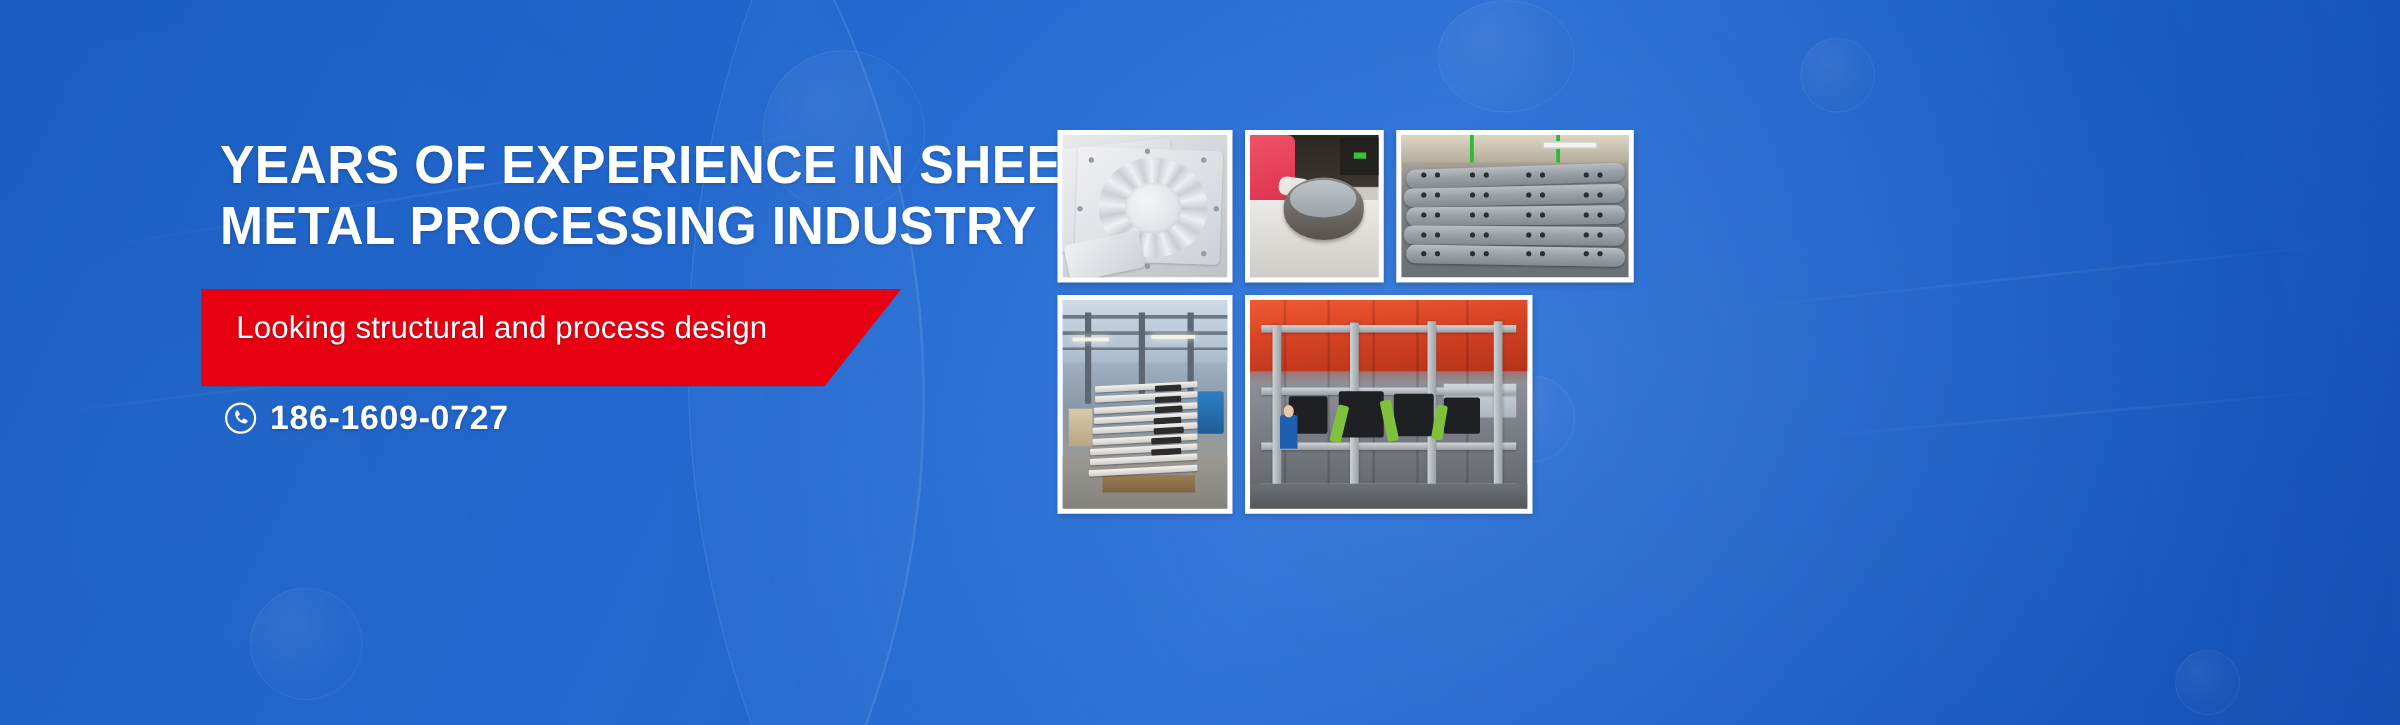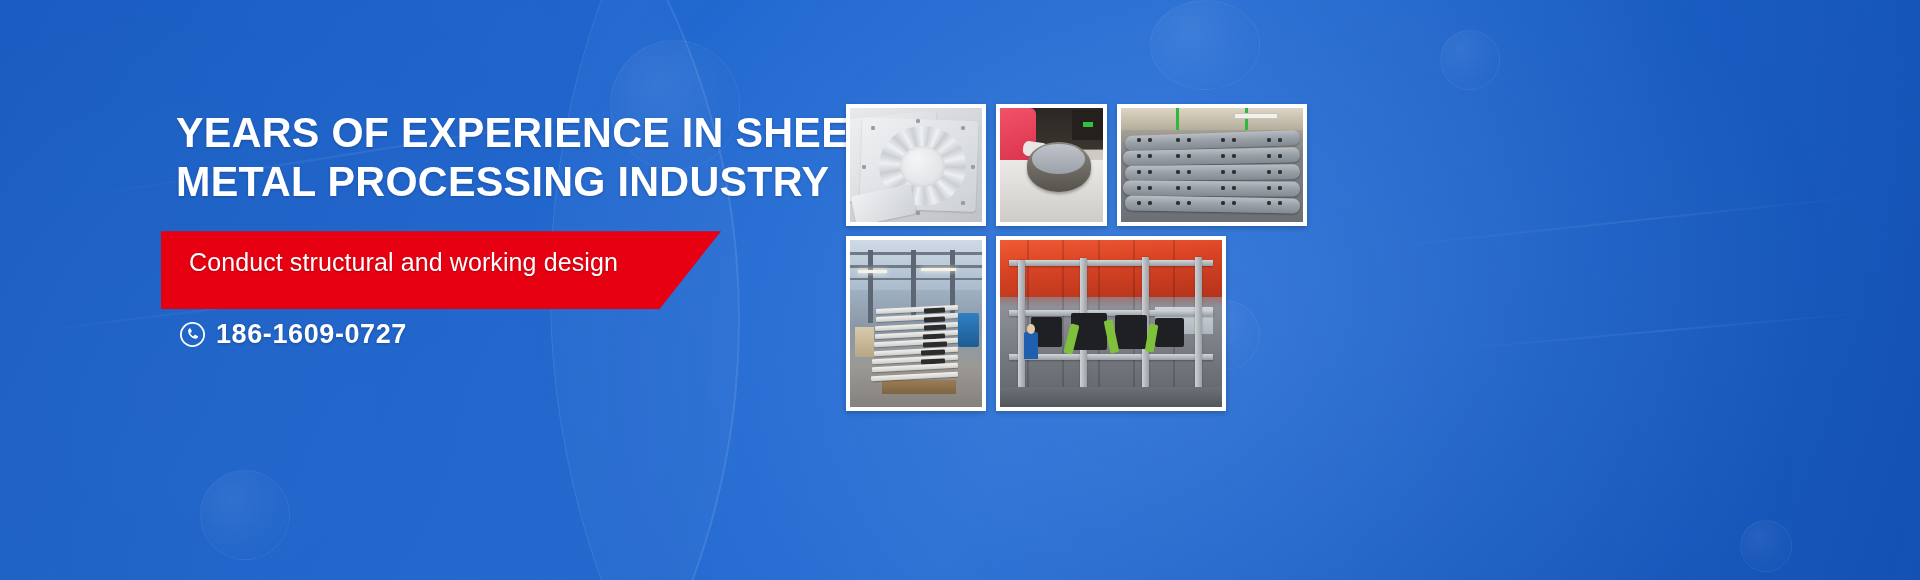--- a/index.html
+++ b/index.html
@@ -214,21 +214,21 @@
   <div class="bubble" style="left:200px;  top:470px; width:90px;  height:90px;"></div>
 
   <div class="text-col">
 
     <div class="headline">
       <div>YEARS OF EXPERIENCE IN SHEET</div>
       <div>METAL PROCESSING INDUSTRY</div>
     </div>
 
     <div class="red-banner">
-      <p>Conduct structural and working design</p>
+      <p>Looking structural and process design</p>
     </div>
 
 
     <div class="phone-row">
       <svg class="phone-icon" viewBox="0 0 24 24">
         <circle cx="12" cy="12" r="10.3" fill="none" stroke="#ffffff" stroke-width="1.6"></circle>
         <path d="M9.1 6.6c.45-.25.95-.1 1.2.35l.95 1.7c.25.45.1.95-.3 1.25l-.7.5c-.2.15-.25.4-.15.6.45.95 1.35 1.9 2.35 2.45.2.1.45.05.6-.15l.5-.65c.3-.4.8-.5 1.25-.25l1.7.95c.45.25.6.75.35 1.2-.45.8-1.3 1.35-2.25 1.25-3.1-.3-6.2-3.4-6.5-6.5-.1-.95.4-1.8 1.0-2.7z" fill="#ffffff"></path>
       </svg>
       <span class="phone-num">186-1609-0727</span>
     </div>

